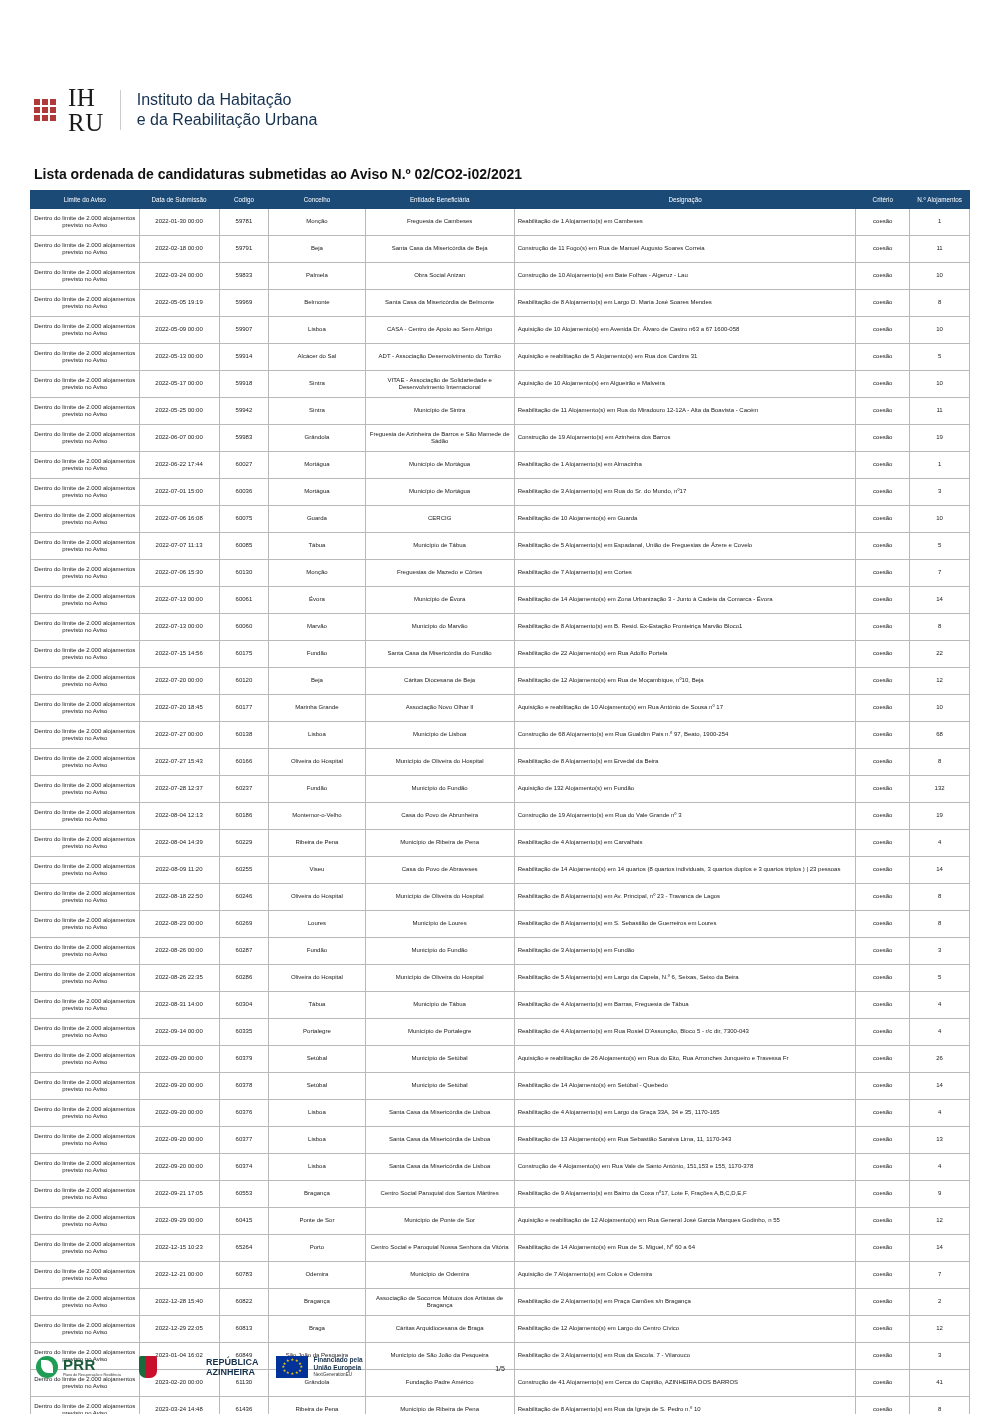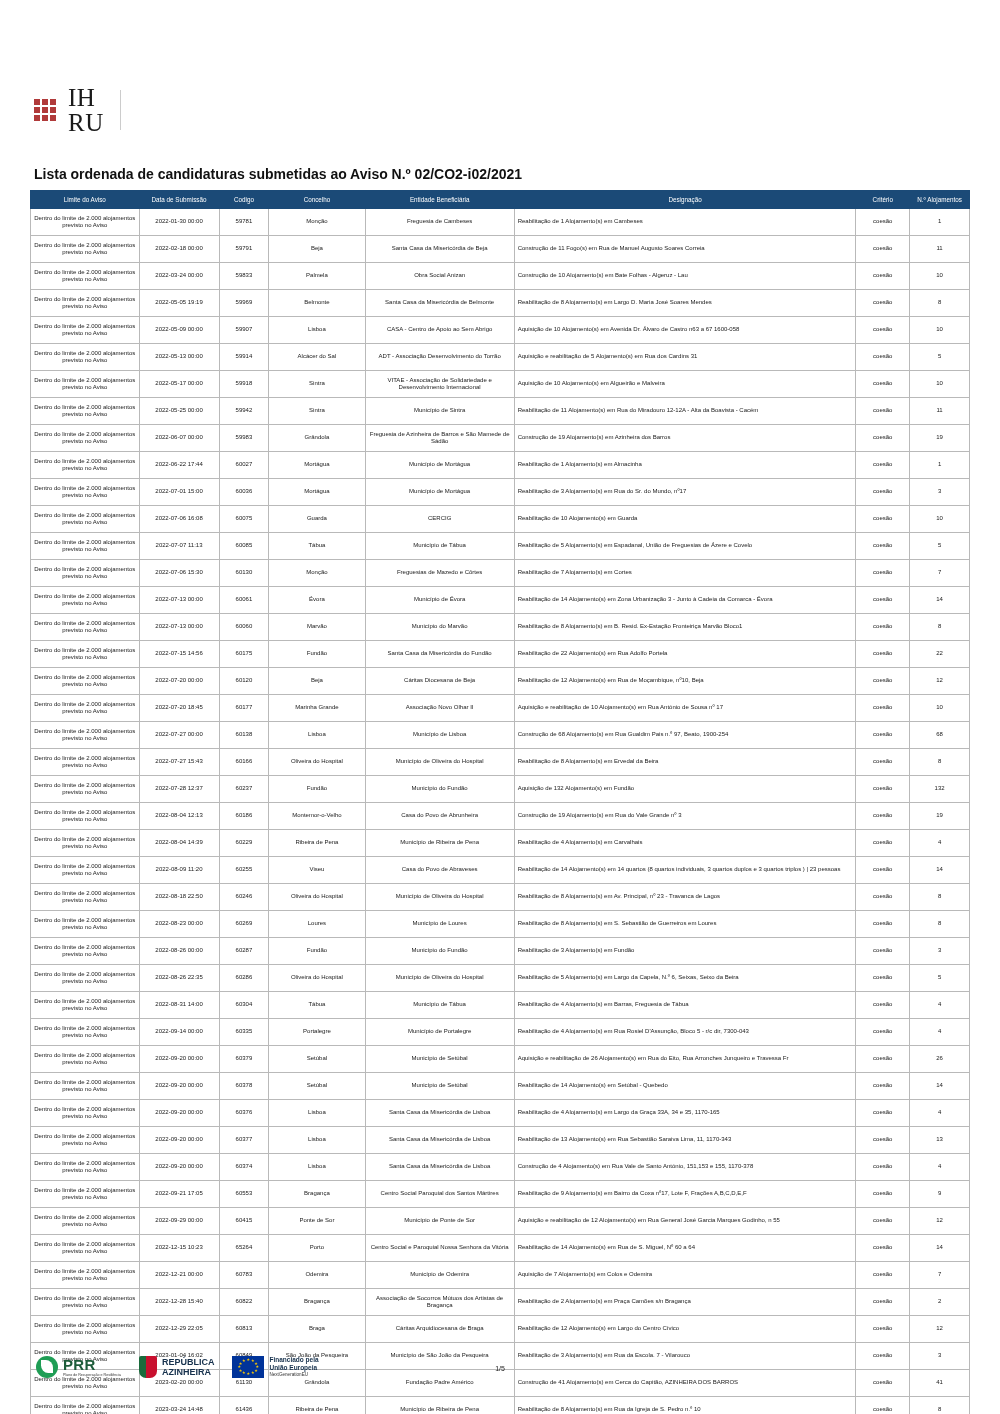--- a/index.html
+++ b/index.html
@@ -165,20 +165,21 @@
   .rp-shield {
     width: 18px; height: 22px;
     background: linear-gradient(90deg, #1a6b3c 0 40%, #c8102e 40% 100%);
     border-radius: 2px 2px 7px 7px;
   }
   .rp-text {
     font-size: 9px;
     font-weight: bold;
     color: #16314d;
     line-height: 1.15;
+    margin-left: 44px;
   }
   .eu-logo { display: flex; align-items: center; gap: 5px; }
   .eu-flag {
     width: 32px; height: 22px;
     background: #003399;
     position: relative;
   }
   .eu-flag .star {
     position: absolute;
     color: #ffcc00;
@@ -221,20 +222,24 @@
         <span></span>
       <span></span>
         <span></span>
         <span></span>
     </div>
     <div class="logo-ih">
       <div>IH</div>
       <div>RU</div>
     </div>
     <div class="logo-divider"></div>
+    <div class="logo-text">
+      <div>Instituto da Habitação</div>
+      <div>e da Reabilitação Urbana</div>
+    </div>
   </div>
 
   <div class="doc-title">Lista ordenada de candidaturas submetidas ao Aviso N.º 02/CO2-i02/2021</div>
 
   <table class="main">
     <thead>
       <tr>
         <th class="c-limite">Limite do Aviso</th>
         <th class="c-data">Data de Submissão</th>
         <th class="c-codigo">Codigo</th>

